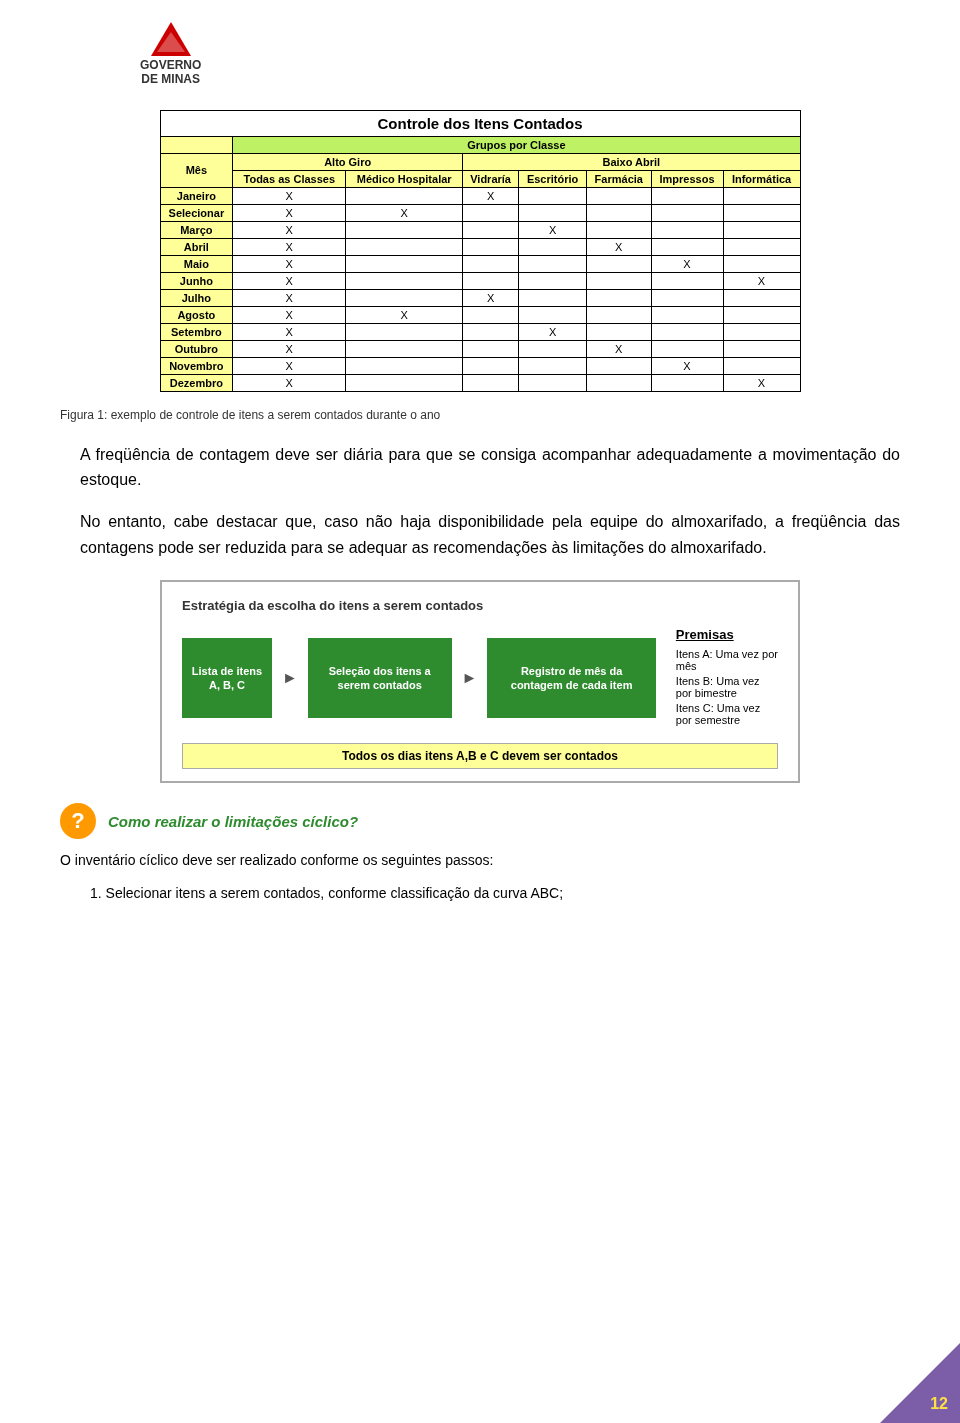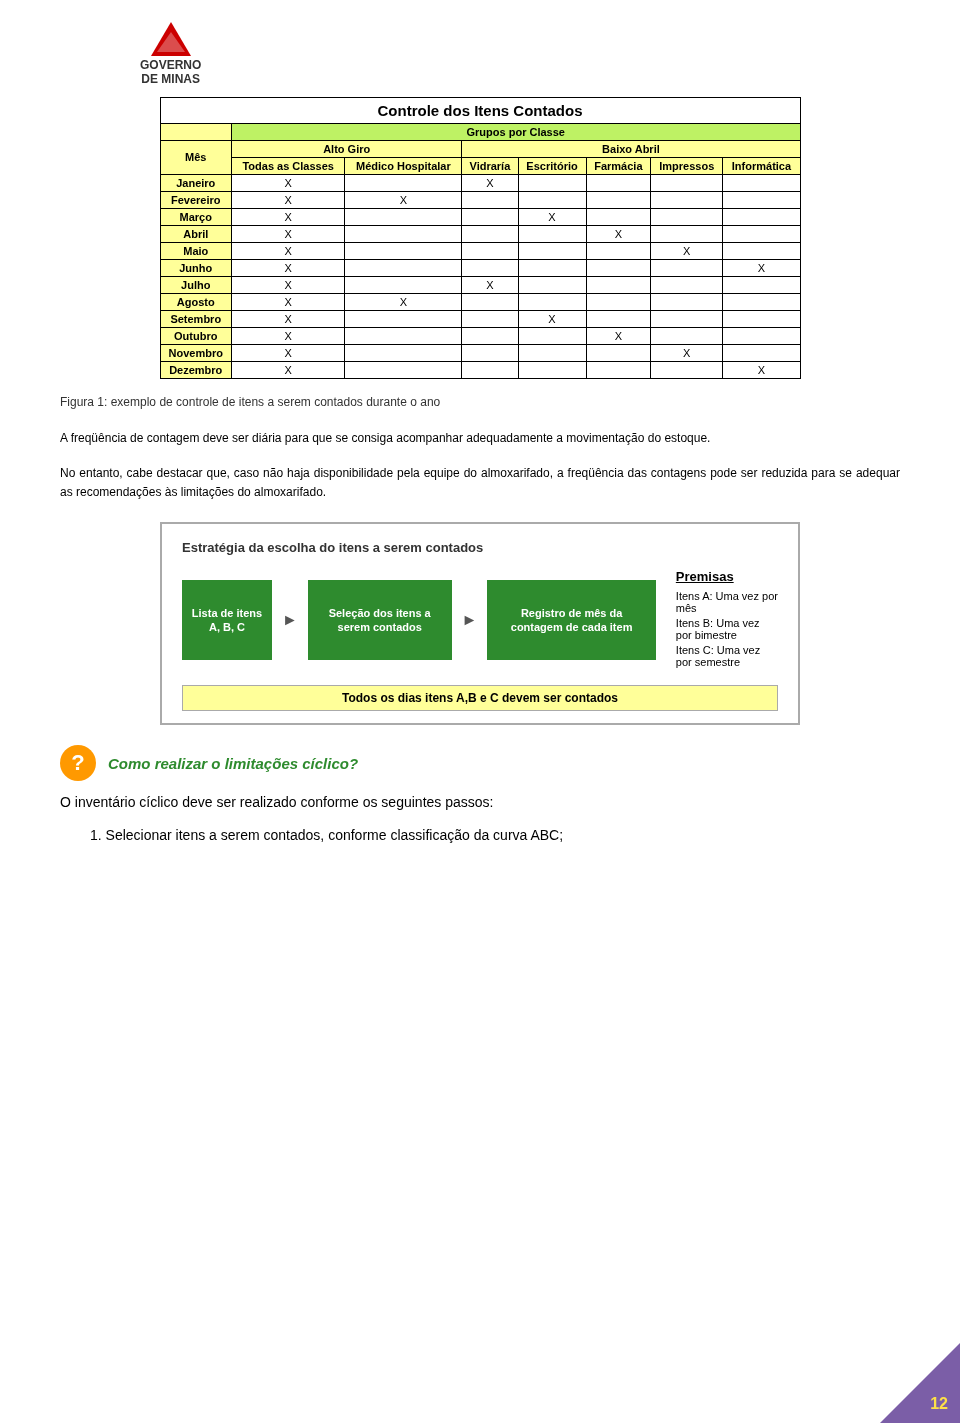--- a/index.html
+++ b/index.html
@@ -9,21 +9,21 @@
       width: 960px;
       min-height: 1423px;
       position: relative;
       padding: 20px 60px 60px 60px;
       font-size: 14px;
       color: #000;
     }
 
     
     .table-container {
-      margin: 4px auto 10px auto;
+      margin: 17px auto 10px auto;
       width: 641px;
     }
     .main-table {
       width: 100%;
       border-collapse: collapse;
       font-size: 11px;
     }
     .main-table th, .main-table td {
       border: 1px solid #000;
       text-align: center;
@@ -60,24 +60,25 @@
     
     .figure-caption {
       font-size: 12px;
       color: #333;
       margin-bottom: 20px;
       margin-top: 6px;
     }
 
     
     .body-text {
-      font-size: 12px;
+      font-size: 16px;
       line-height: 1.6;
       margin-bottom: 16px;
       text-align: justify;
+      margin-left: 20px;
     }
 
     
     .strategy-box {
       border: 2px solid #aaa;
       padding: 16px 20px 12px 20px;
       margin: 20px auto 20px auto;
       width: 640px;
       background: #fff;
     }
@@ -253,21 +254,21 @@
       <td class="mes-cell">Janeiro</td>
       <td>X</td>
       <td></td>
       <td>X</td>
       <td></td>
       <td></td>
       <td></td>
       <td></td>
     </tr>
           <tr>
-      <td class="mes-cell">Fevereiro</td>
+      <td class="mes-cell">Selecionar</td>
       <td>X</td>
       <td>X</td>
       <td></td>
       <td></td>
       <td></td>
       <td></td>
       <td></td>
     </tr>
           <tr>
       <td class="mes-cell">Março</td>

